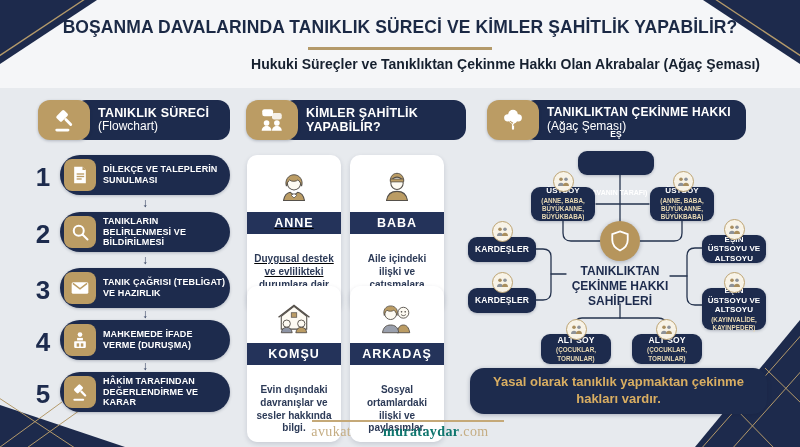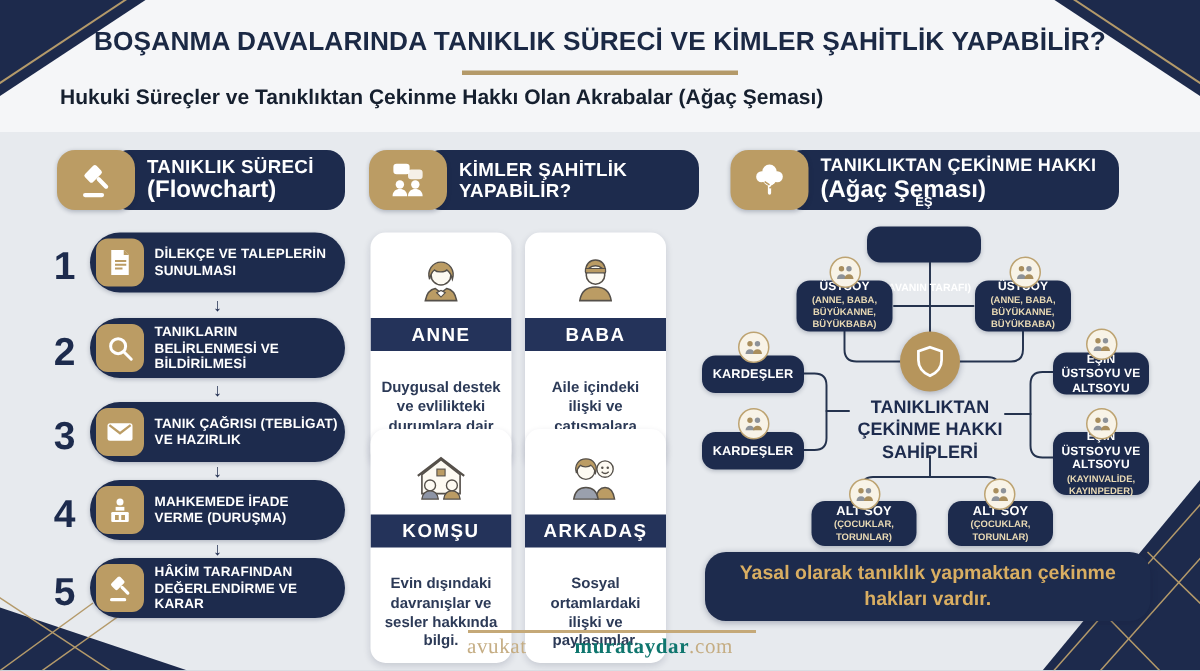--- a/index.html
+++ b/index.html
@@ -8,32 +8,32 @@
     background:#e7eaee;font-family:"Liberation Sans",sans-serif;
   }
   .header-band{position:absolute;top:0;left:0;width:800px;height:88px;background:#f5f6f8;z-index:0;}
   .corners{position:absolute;top:0;left:0;z-index:0;pointer-events:none;}
   .connectors{position:absolute;top:0;left:0;z-index:1;pointer-events:none;}
 
   
   .main-title{position:absolute;top:17px;left:40px;width:720px;text-align:center;
     font-size:17.5px;font-weight:800;color:#1b2945;letter-spacing:.1px;z-index:2;}
   .title-underline{position:absolute;top:47px;left:308px;width:184px;height:2.5px;background:#b49a6a;z-index:2;}
-  .main-subtitle{position:absolute;top:56px;left:40px;width:720px;text-align:left;
+  .main-subtitle{position:absolute;top:56px;left:40px;width:720px;text-align:right;
     font-size:14px;font-weight:600;color:#16202f;z-index:2;}
 
   
   .col-header{position:absolute;top:100px;display:flex;align-items:stretch;height:40px;z-index:2;}
   .col-header-icon{width:52px;border-radius:12px;background:#bb9c64;z-index:2;flex:none;
     display:flex;align-items:center;justify-content:center;box-shadow:0 1px 3px rgba(20,30,60,.25);}
   .col-header-pill{flex:1;background:#1d2b4d;border-radius:12px;margin-left:-16px;
     padding:3px 8px 3px 24px;color:#fff;display:flex;flex-direction:column;justify-content:center;z-index:1;}
   .ch-title{font-size:12.5px;font-weight:800;letter-spacing:.2px;line-height:1.15;}
   .ch-title.small{font-size:12px;}
-  .ch-sub{font-size:16px;font-weight:700;line-height:1.15;}
+  .ch-sub{font-size:12px;font-weight:400;line-height:1.15;}
 
   
   .step-num{position:absolute;left:30px;width:26px;text-align:center;font-size:26px;font-weight:800;
     color:#1d2b4d;z-index:2;}
   .step-pill{position:absolute;left:60px;width:170px;height:40px;background:#1d2b4d;border-radius:20px;
     display:flex;align-items:center;z-index:2;box-shadow:0 1px 3px rgba(20,30,60,.25);}
   .step-icon{width:32px;height:32px;border-radius:8px;background:#bb9c64;margin:0 7px 0 4px;flex:none;
     display:flex;align-items:center;justify-content:center;}
   .step-label{font-size:9px;font-weight:800;color:#fff;line-height:1.2;letter-spacing:.1px;padding-right:4px;}
   .flow-arrow{position:absolute;left:60px;width:170px;text-align:center;font-size:12px;font-weight:700;
@@ -207,21 +207,21 @@
           <path d="M2.5 22c0-2.8 2-4.4 4.5-4.4S11.5 19.2 11.5 22z"></path>
           <circle cx="16.5" cy="14.8" r="2.6"></circle>
           <path d="M12 22c0-2.8 2-4.4 4.5-4.4S21 19.2 21 22z"></path>
         </svg>
     </div>
     <div class="col-header-pill">
       <div class="ch-title">KİMLER ŞAHİTLİK YAPABİLİR?</div>
     </div>
   </div>
 
-  <div class="wcard" style="left:247px;top:155px;min-height:112px;">
+  <div class="wcard" style="left:247px;top:155px;min-height:112px;text-decoration:underline;">
     <div class="wcard-icon">
       <svg width="38" height="38" viewBox="0 0 40 40">
           <circle cx="20" cy="14" r="7" fill="#fdfaf2" stroke="#55504a" stroke-width="1.1"></circle>
           <path d="M12 17c-2-6 2-12 8-12s10 6 8 12c-1-4-2.5-5.5-4-6.5-1.2 1.6-6.8 2-8.6 0-1.4 1-2.9 3.5-3.4 6.5z" fill="#bb9c64" stroke="#55504a" stroke-width="1"></path>
           <path d="M9 32c1-5.5 4-8 7-8.5l4 3 4-3c3 .5 6 3 7 8.5z" fill="#bb9c64" stroke="#55504a" stroke-width="1.1"></path>
           <path d="M17 26.5l3 3 3-3-3-1.6z" fill="#fff" stroke="#55504a" stroke-width=".8"></path>
         </svg>
     </div>
     <div class="wcard-label">ANNE</div>
     <div class="wcard-desc">Duygusal destek ve evlilikteki durumlara dair gözlem.</div>

